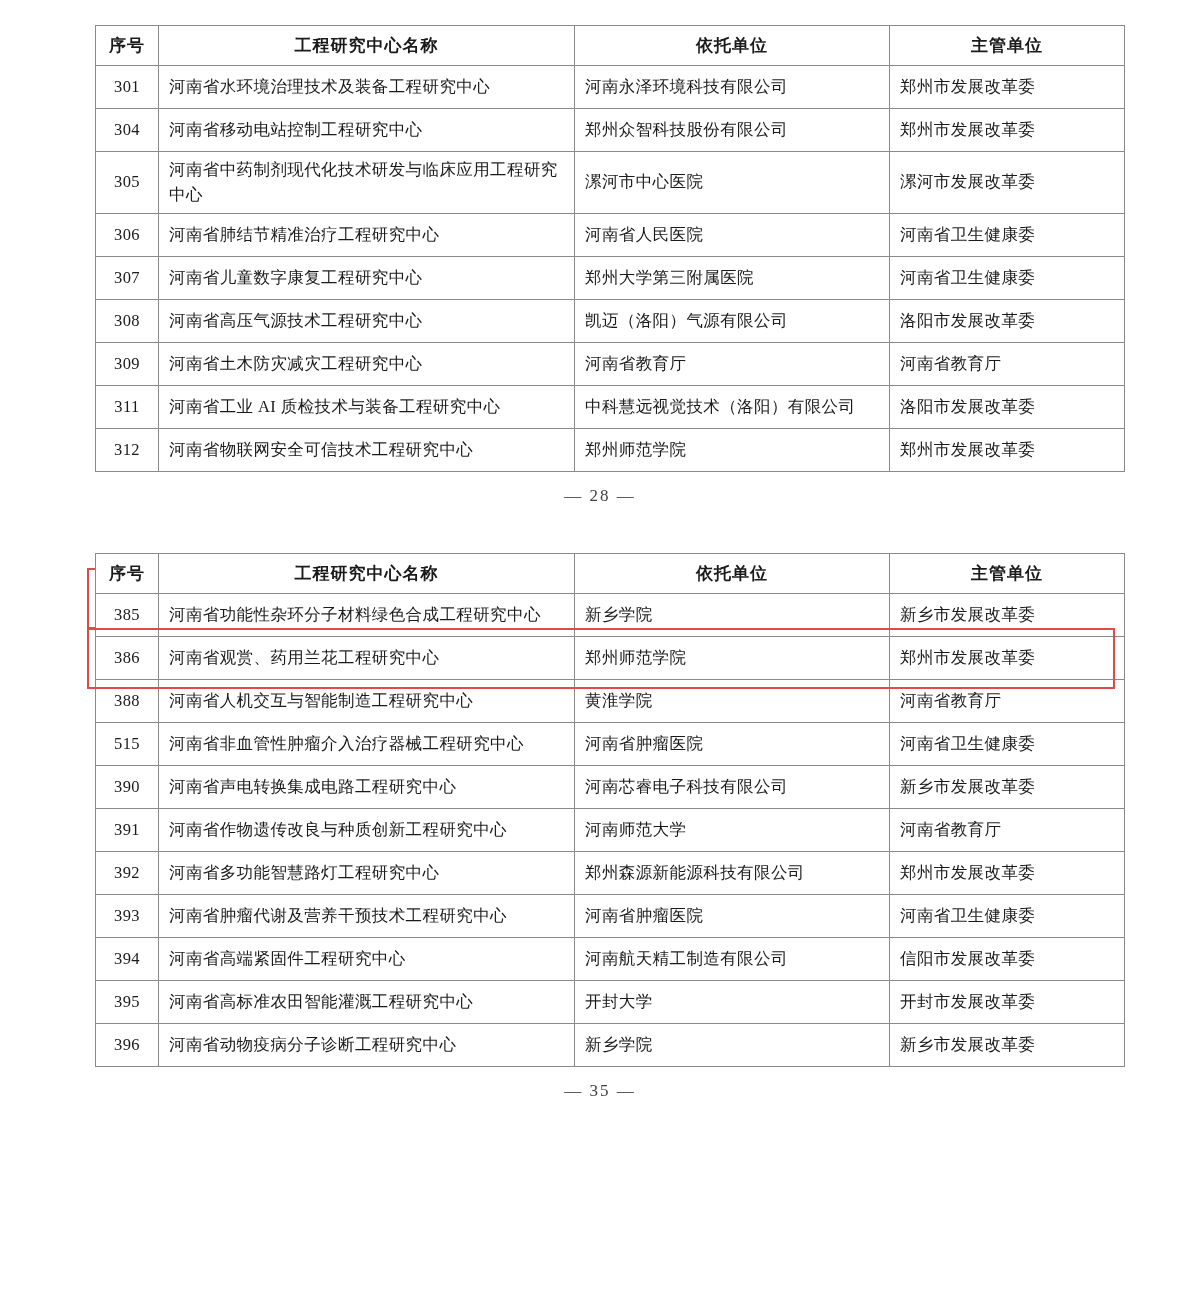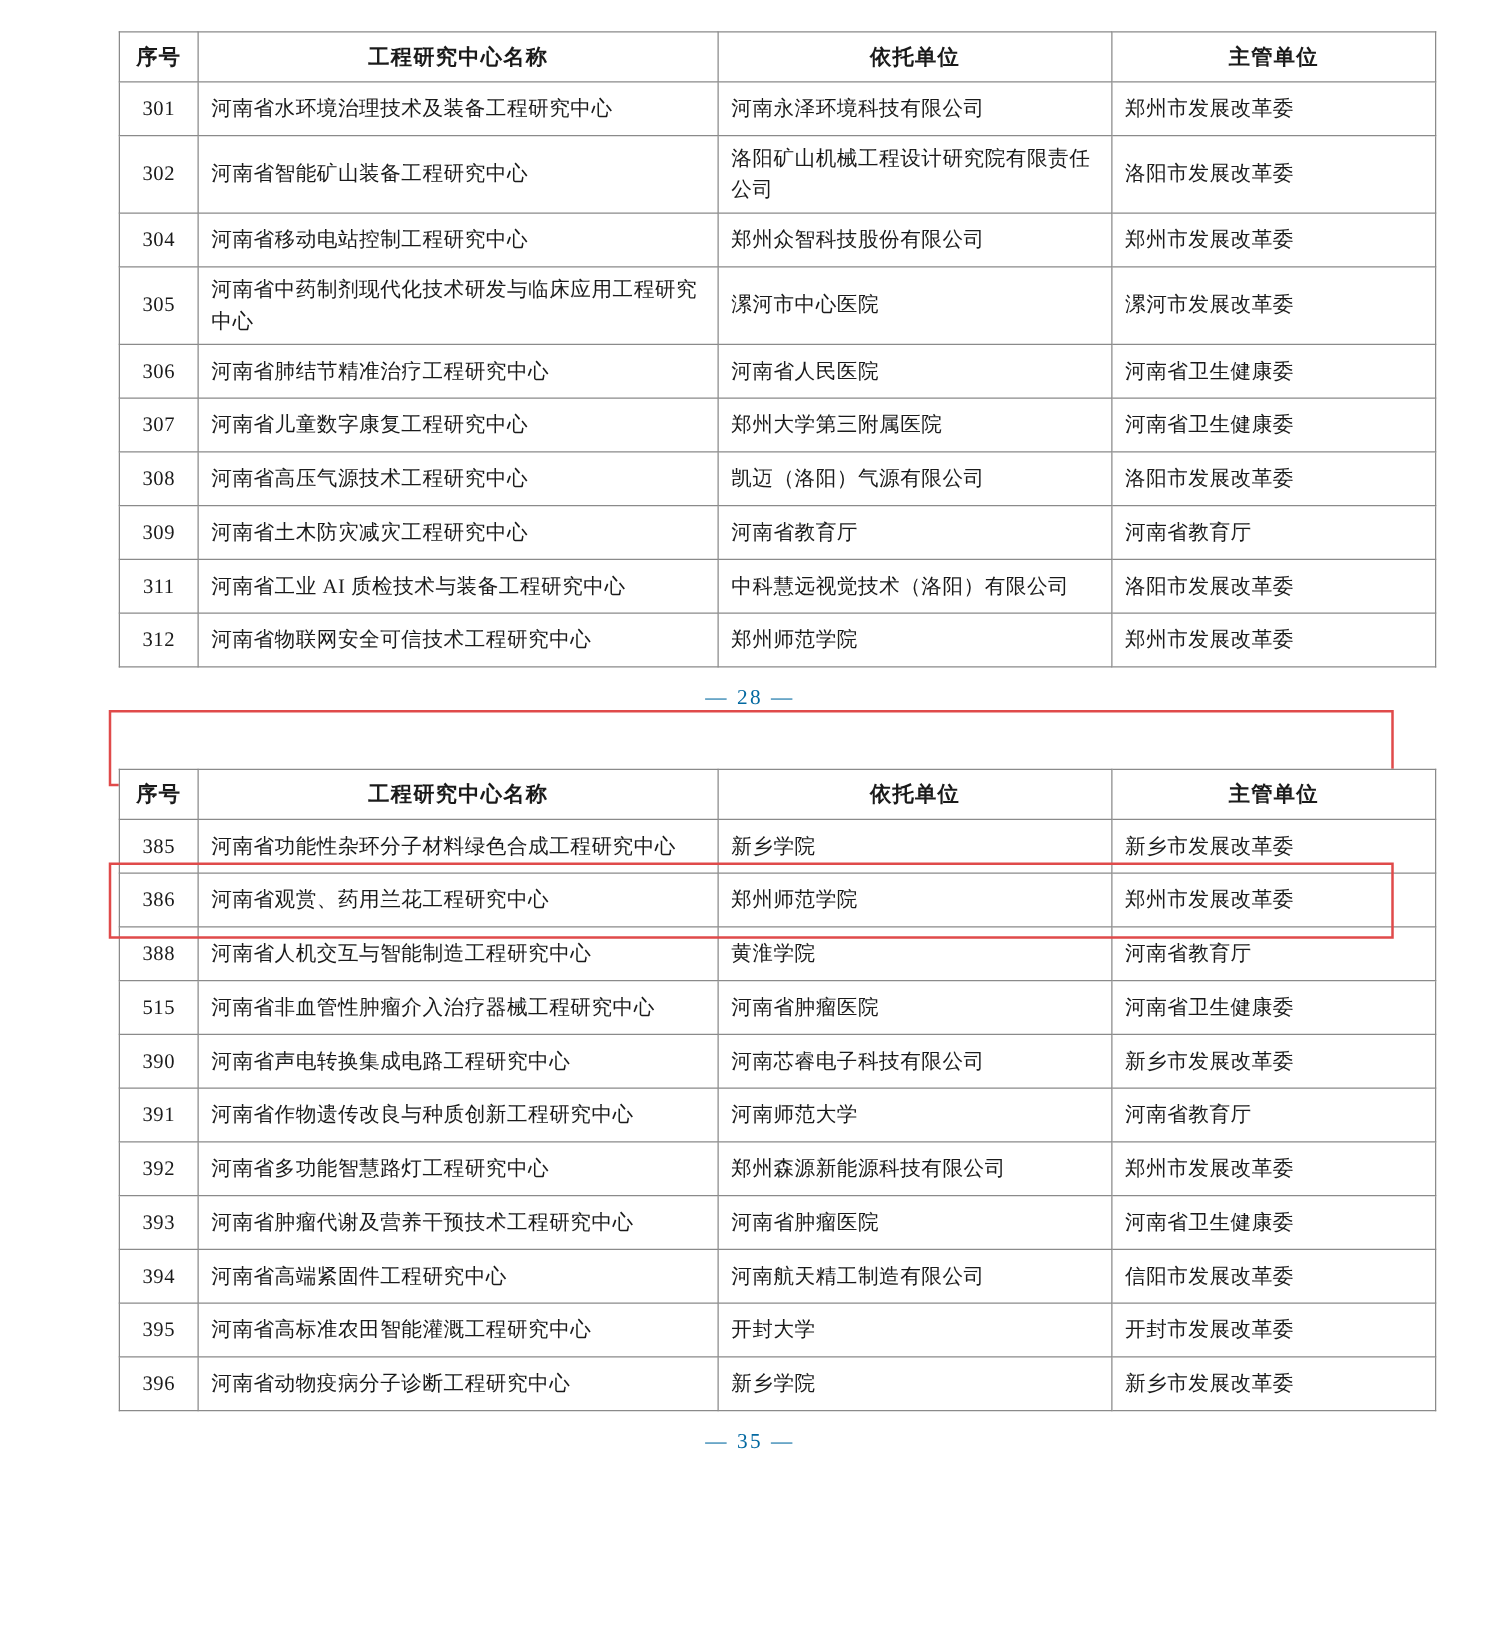--- a/index.html
+++ b/index.html
@@ -42,32 +42,32 @@
   table.reg thead th {
     text-align: center;
     font-weight: bold;
     height: 40px;
     font-size: 17px;
     letter-spacing: 1px;
   }
   .c-seq  { width: 63px;  text-align: center; }
   .c-name { width: 416px; text-align: left; }
   .c-host { width: 315px; text-align: left; }
-  .c-dept { width: 259px; text-align: left; }
+  .c-dept { width: 235px; text-align: left; }
 
   table.reg tbody td { height: 43px; }
   table.reg tbody tr.tall td { height: 62px; }
 
   .seq-cell { text-align: center; font-size: 17px; letter-spacing: 0.5px; }
 
   .pagenum {
     text-align: center;
     font-size: 17px;
     letter-spacing: 2px;
-    color: #0369a1;
+    color: #404040;
     margin-top: 14px;
   }
 
   
   .hl-box {
     position: absolute;
     border: 2px solid #e04a4a;
     pointer-events: none;
     background: transparent;
   }
@@ -87,26 +87,20 @@
           <th class="c-dept">主管单位</th>
         </tr>
       </thead>
       <tbody id="tbody-1">
           <tr>
             <td class="c-seq seq-cell">301</td>
             <td class="c-name">河南省水环境治理技术及装备工程研究中心</td>
             <td class="c-host">河南永泽环境科技有限公司</td>
             <td class="c-dept">郑州市发展改革委</td>
           </tr>
-          <tr class="tall">
-            <td class="c-seq seq-cell">302</td>
-            <td class="c-name">河南省智能矿山装备工程研究中心</td>
-            <td class="c-host">洛阳矿山机械工程设计研究院有限责任公司</td>
-            <td class="c-dept">洛阳市发展改革委</td>
-          </tr>
           <tr>
             <td class="c-seq seq-cell">304</td>
             <td class="c-name">河南省移动电站控制工程研究中心</td>
             <td class="c-host">郑州众智科技股份有限公司</td>
             <td class="c-dept">郑州市发展改革委</td>
           </tr>
           <tr class="tall">
             <td class="c-seq seq-cell">305</td>
             <td class="c-name">河南省中药制剂现代化技术研发与临床应用工程研究中心</td>
             <td class="c-host">漯河市中心医院</td>

